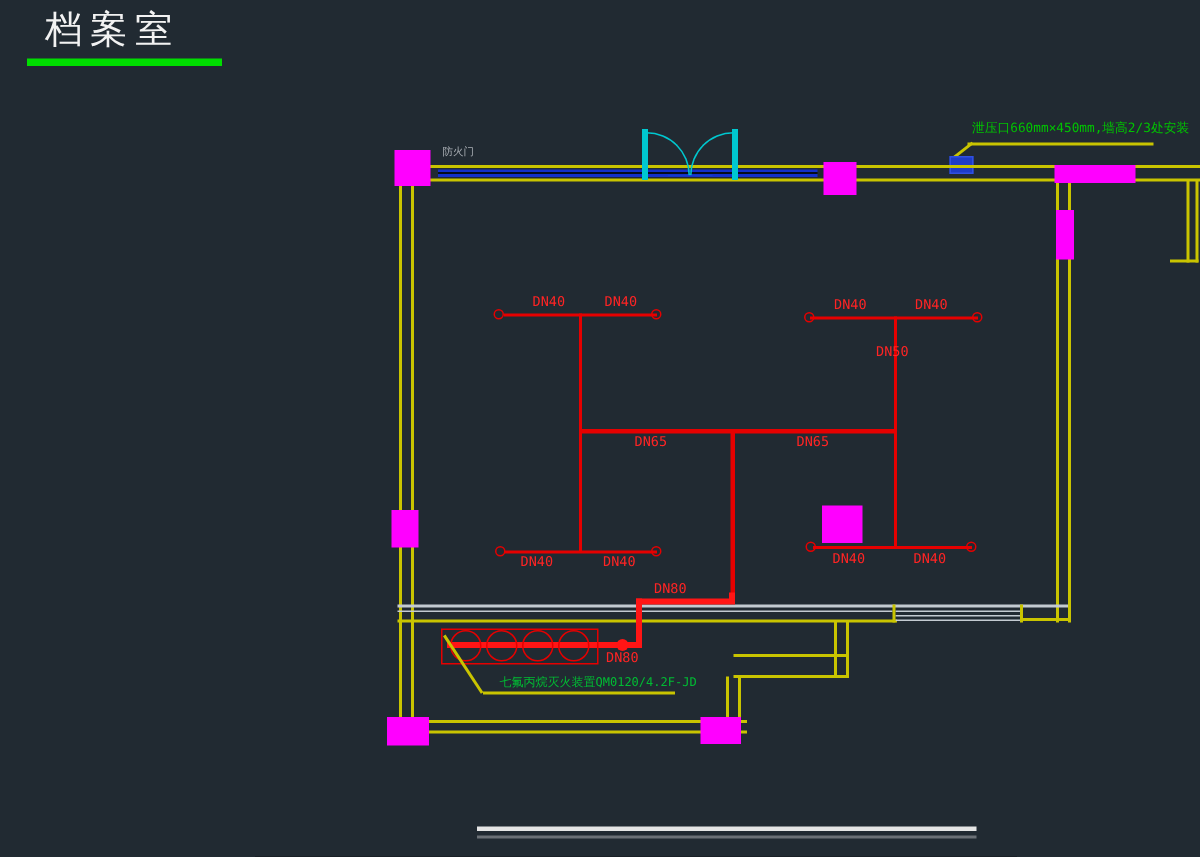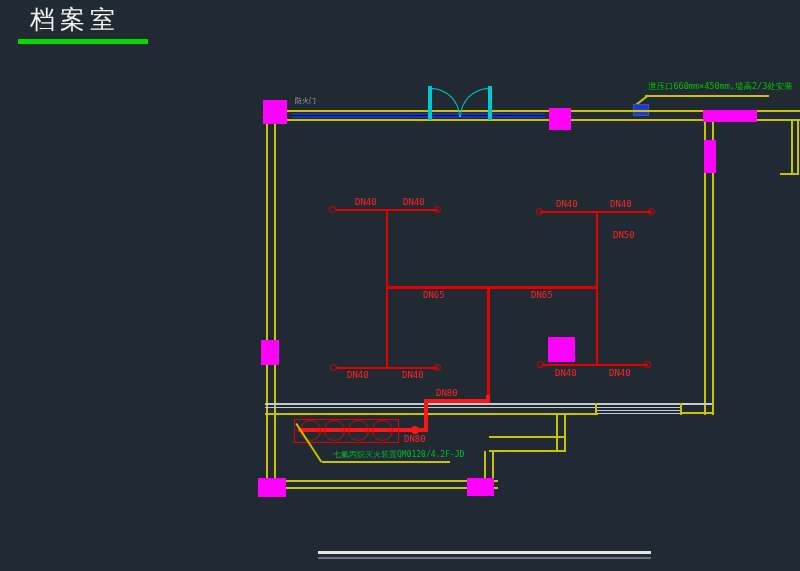--- a/index.html
+++ b/index.html
@@ -88,21 +88,21 @@
   <div class="nozzle" style="left:434px;top:206px;"></div>
   <div class="lbl" style="left:355px;top:198px;">DN40</div>
   <div class="lbl" style="left:403px;top:198px;">DN40</div>
 
   <div class="abs pipe" style="left:540px;top:211px;width:112px;height:2px;"></div>
   <div class="abs pipe" style="left:596px;top:211px;width:2px;height:77px;"></div>
   <div class="nozzle" style="left:536px;top:208px;"></div>
   <div class="nozzle" style="left:648px;top:208px;"></div>
   <div class="lbl" style="left:556px;top:200px;">DN40</div>
   <div class="lbl" style="left:610px;top:200px;">DN40</div>
-  <div class="lbl" style="left:613px;top:231px;">DN50</div>
+  <div class="lbl" style="left:584px;top:231px;">DN50</div>
 
   <div class="abs pipe" style="left:386px;top:286px;width:212px;height:2.5px;"></div>
   <div class="lbl" style="left:423px;top:291px;">DN65</div>
   <div class="lbl" style="left:531px;top:291px;">DN65</div>
 
   <div class="abs pipe" style="left:386px;top:288px;width:2px;height:80px;"></div>
   <div class="abs pipe" style="left:336px;top:367px;width:102px;height:2px;"></div>
   <div class="nozzle" style="left:330px;top:364px;"></div>
   <div class="nozzle" style="left:434px;top:364px;"></div>
   <div class="lbl" style="left:347px;top:371px;">DN40</div>

